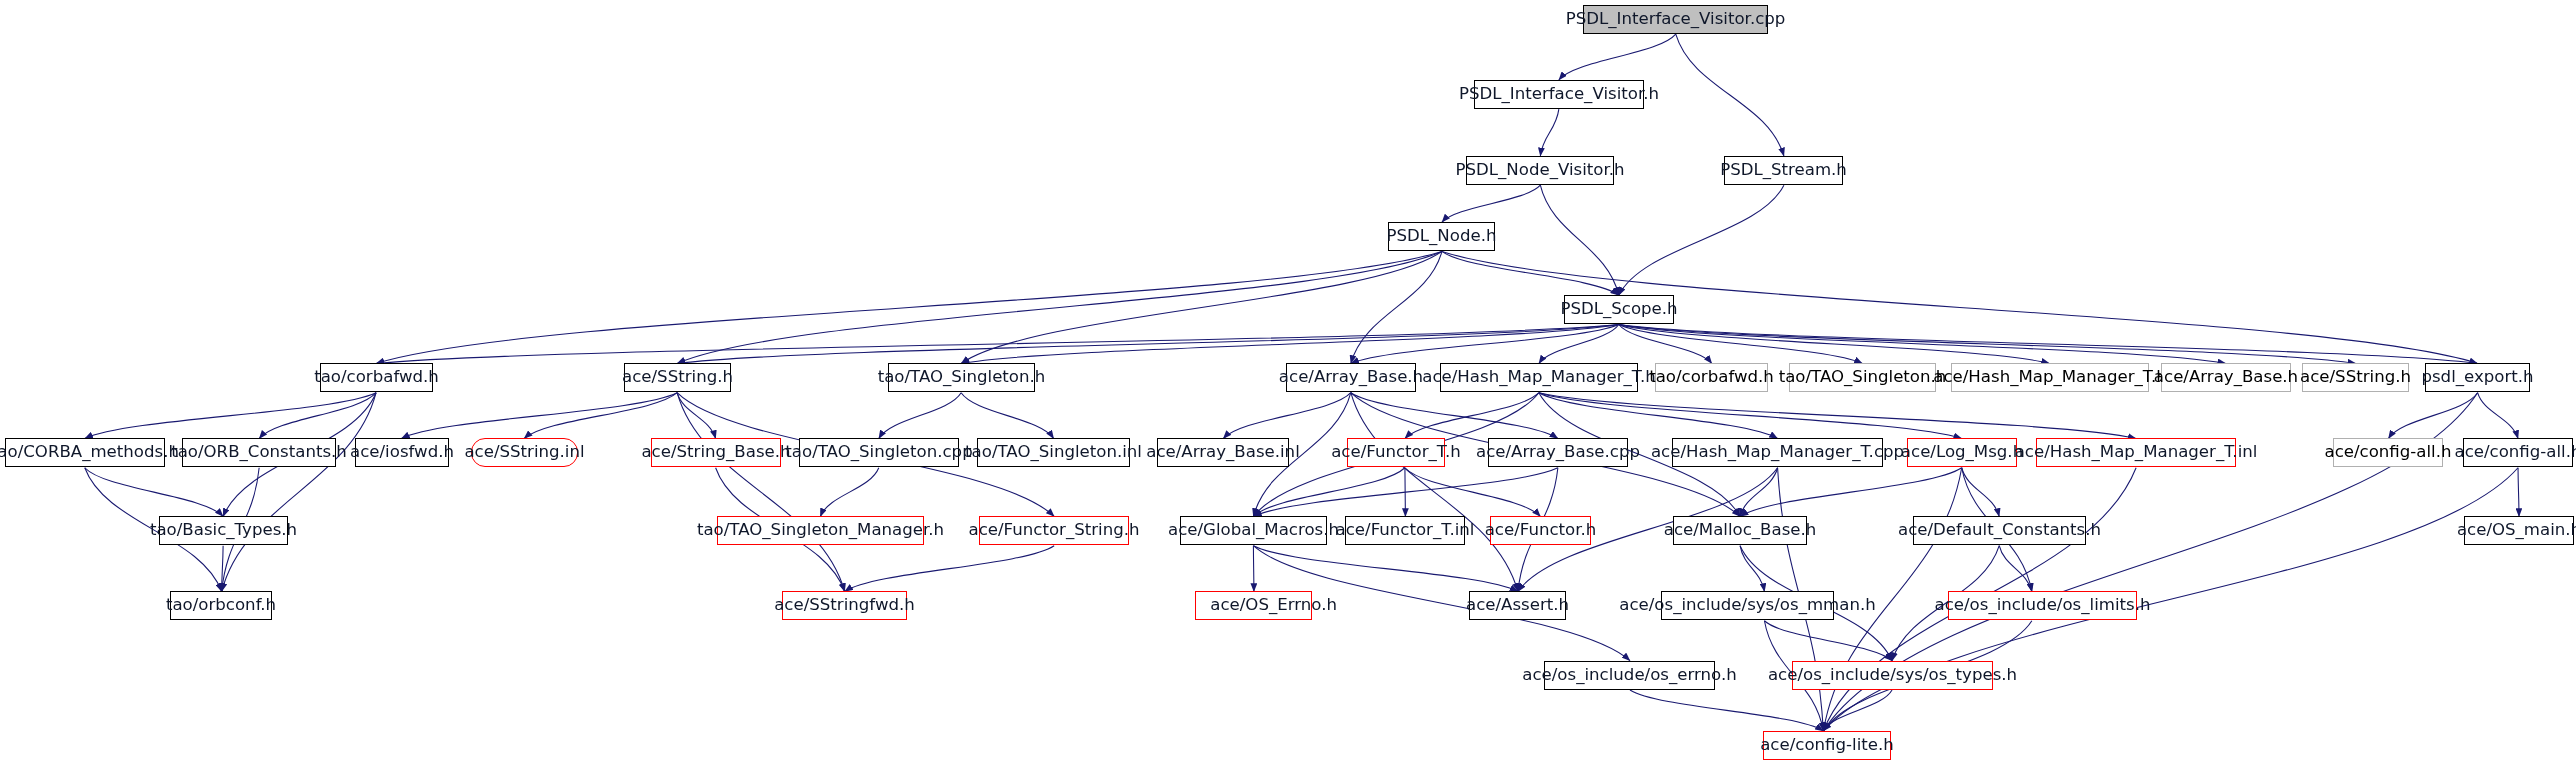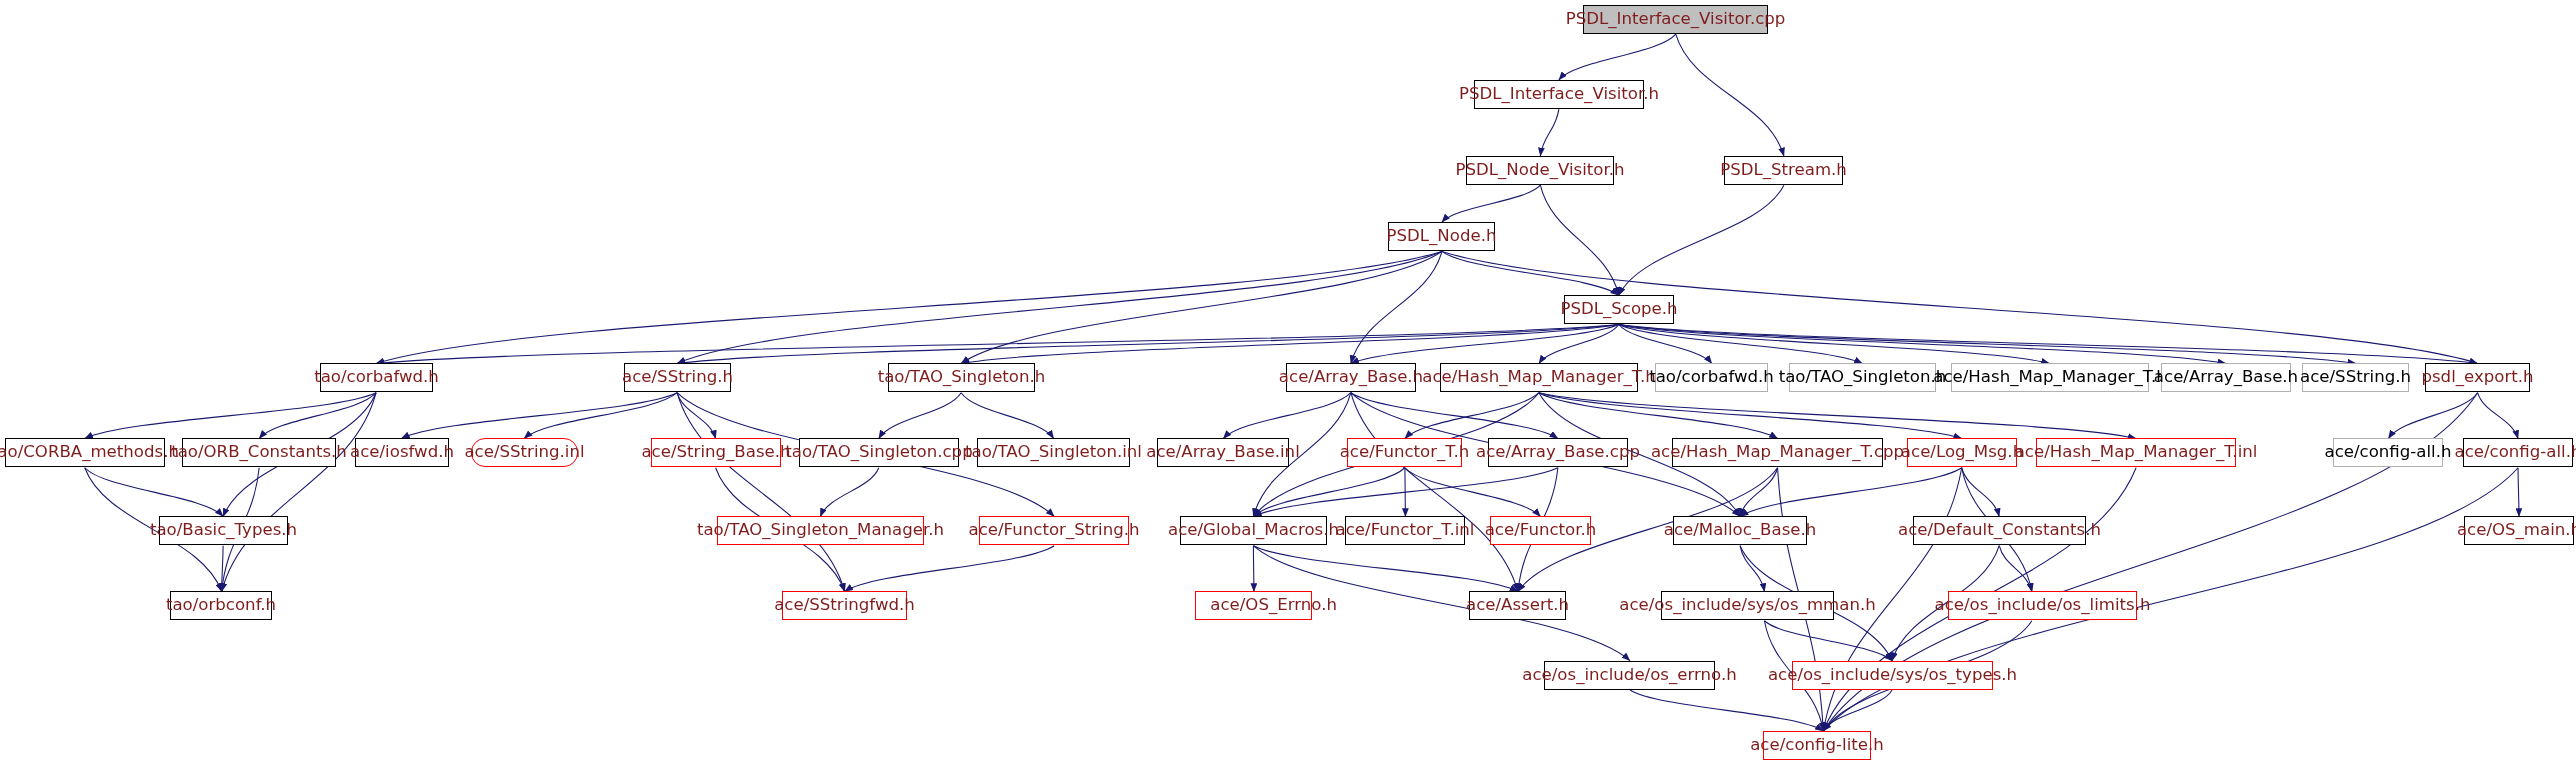--- a/index.html
+++ b/index.html
@@ -6,21 +6,21 @@
   body{font-family:"DejaVu Sans","Liberation Sans",sans-serif;}
   #graph{position:relative;width:2576px;height:764px;background:#ffffff;overflow:hidden;}
   #edges{position:absolute;left:0;top:0;width:2576px;height:764px;}
   .node{
     position:absolute;
     box-sizing:border-box;
     display:flex;align-items:center;justify-content:center;
     white-space:nowrap;
     font-size:16.6px;
     line-height:1;
-    color:#7f1d1d;
+    color:#0f172a;
     background:#ffffff;
     border:1.6px solid #000000;
     height:29px;
     padding:0 7.8px;
   }
   .node.root{background:#bfbfbf;border-color:#000000;}
   .node.red{border-color:#ff0000;}
   .node.gray{border-color:#b0b0b0;color:#000000;}
 </style>
 </head>
@@ -187,21 +187,21 @@
       </div>
       <div class="node" style="left: 799px; top: 438px; width: 160px;">
         <span>tao/TAO_Singleton.cpp</span>
       </div>
       <div class="node" style="left: 977px; top: 438px; width: 153px;">
         <span>tao/TAO_Singleton.inl</span>
       </div>
       <div class="node" style="left: 1157px; top: 438px; width: 132px;">
         <span>ace/Array_Base.inl</span>
       </div>
-      <div class="node red" style="left: 1347px; top: 438px; width: 115px;">
+      <div class="node red" style="left: 1347px; top: 438px; width: 98px;">
         <span>ace/Functor_T.h</span>
       </div>
       <div class="node" style="left: 1488px; top: 438px; width: 140px;">
         <span>ace/Array_Base.cpp</span>
       </div>
       <div class="node" style="left: 1672px; top: 438px; width: 211px;">
         <span>ace/Hash_Map_Manager_T.cpp</span>
       </div>
       <div class="node red" style="left: 1907px; top: 438px; width: 110px;">
         <span>ace/Log_Msg.h</span>
@@ -259,18 +259,18 @@
       </div>
       <div class="node red" style="left: 1948px; top: 591px; width: 189px;">
         <span>ace/os_include/os_limits.h</span>
       </div>
       <div class="node" style="left: 1544px; top: 661px; width: 171px;">
         <span>ace/os_include/os_errno.h</span>
       </div>
       <div class="node red" style="left: 1792px; top: 661px; width: 201px;">
         <span>ace/os_include/sys/os_types.h</span>
       </div>
-      <div class="node red" style="left: 1763px; top: 731px; width: 108px;">
+      <div class="node red" style="left: 1763px; top: 731px; width: 128px;">
         <span>ace/config-lite.h</span>
       </div>
     </div>
 </div>
 
 
 </body></html>

